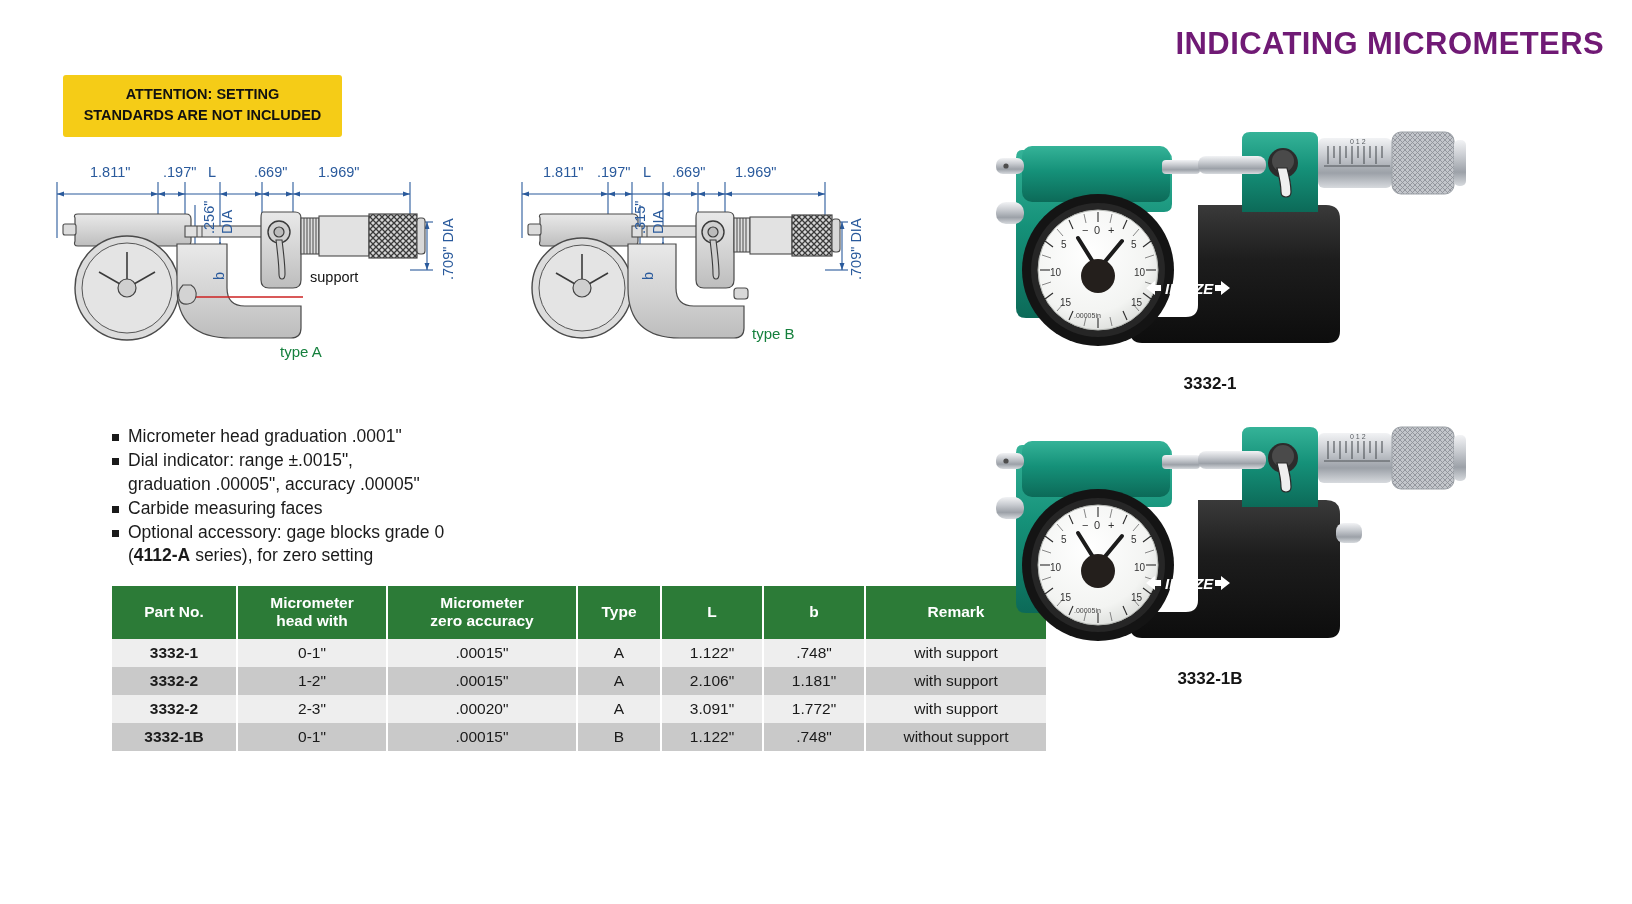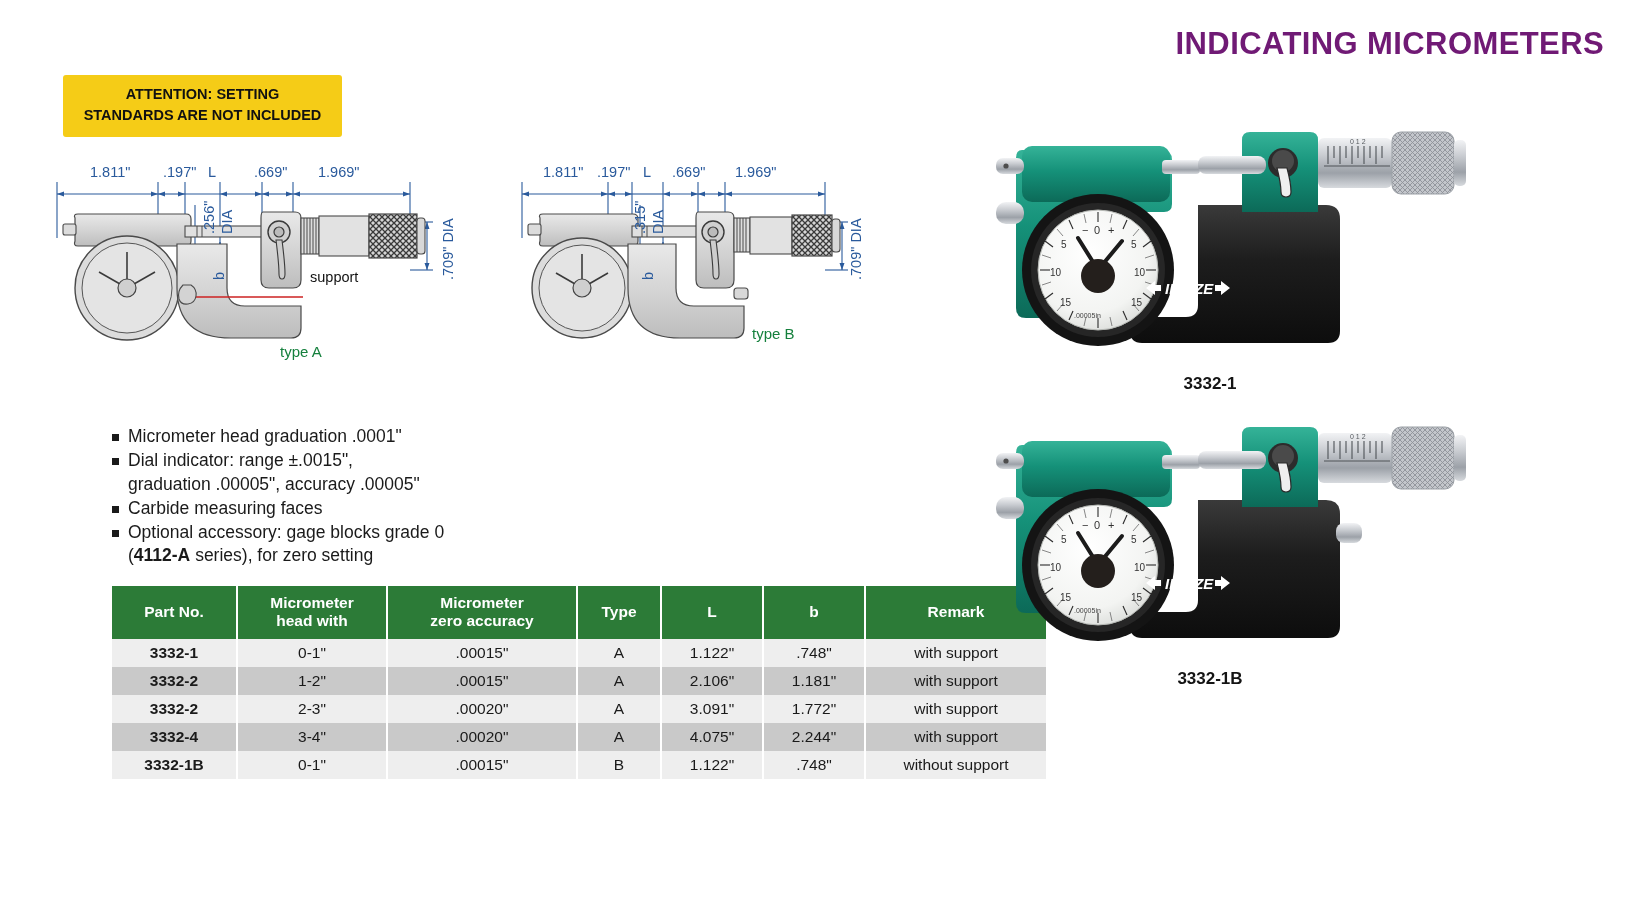--- a/index.html
+++ b/index.html
@@ -444,29 +444,20 @@
       <tr>
         <td class="col-part partno">3332-2</td>
         <td class="col-range">2-3"</td>
         <td class="col-acc">.00020"</td>
         <td class="col-type">A</td>
         <td class="col-l">3.091"</td>
         <td class="col-b">1.772"</td>
         <td class="col-remark">with support</td>
       </tr>
       <tr>
-        <td class="col-part partno">3332-4</td>
-        <td class="col-range">3-4"</td>
-        <td class="col-acc">.00020"</td>
-        <td class="col-type">A</td>
-        <td class="col-l">4.075"</td>
-        <td class="col-b">2.244"</td>
-        <td class="col-remark">with support</td>
-      </tr>
-      <tr>
         <td class="col-part partno">3332-1B</td>
         <td class="col-range">0-1"</td>
         <td class="col-acc">.00015"</td>
         <td class="col-type">B</td>
         <td class="col-l">1.122"</td>
         <td class="col-b">.748"</td>
         <td class="col-remark">without support</td>
       </tr>
     </tbody>
 </table>

